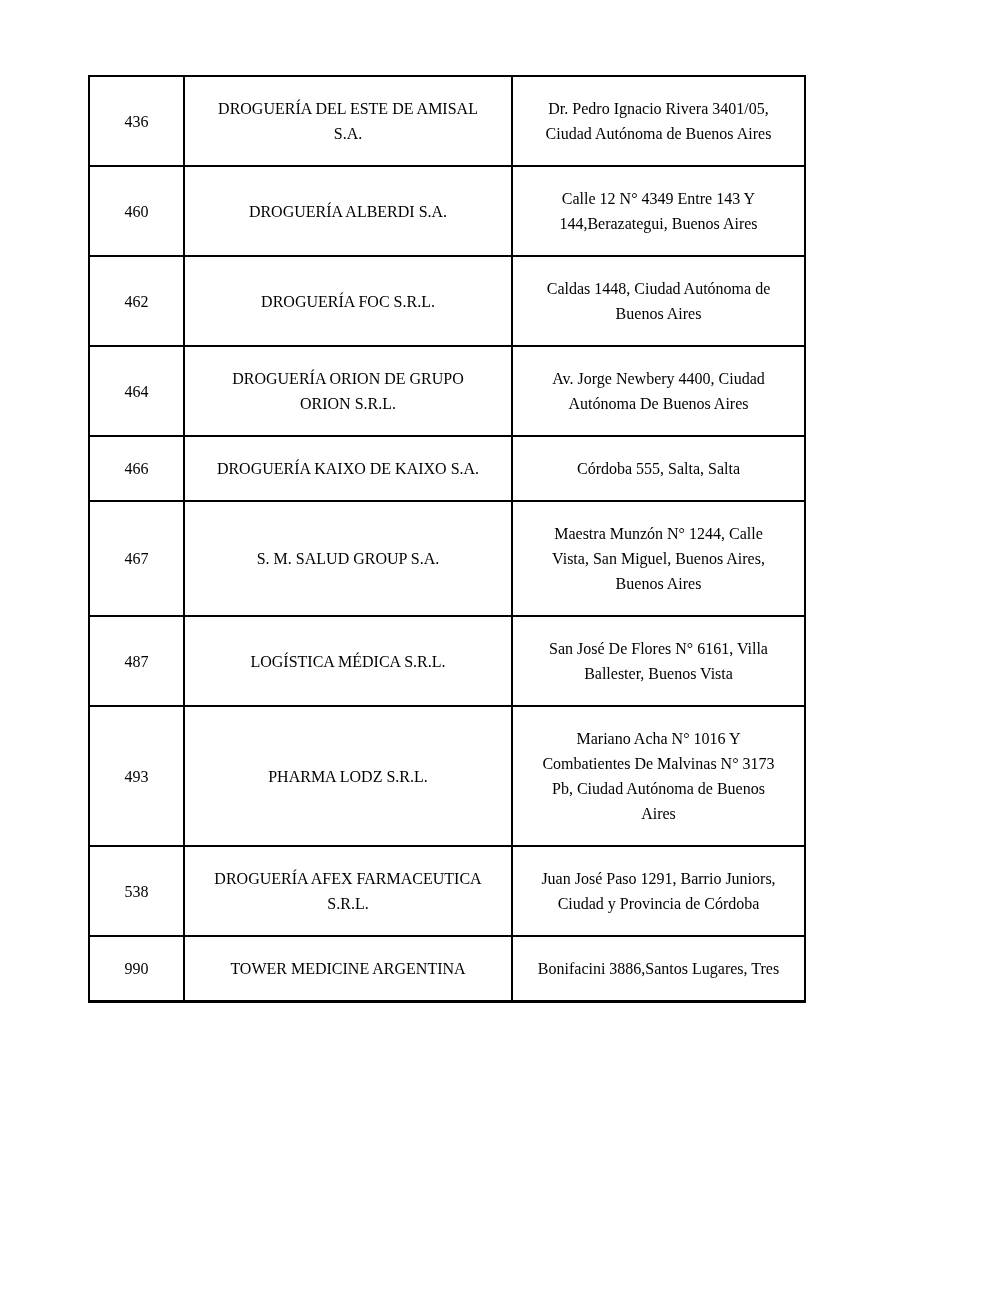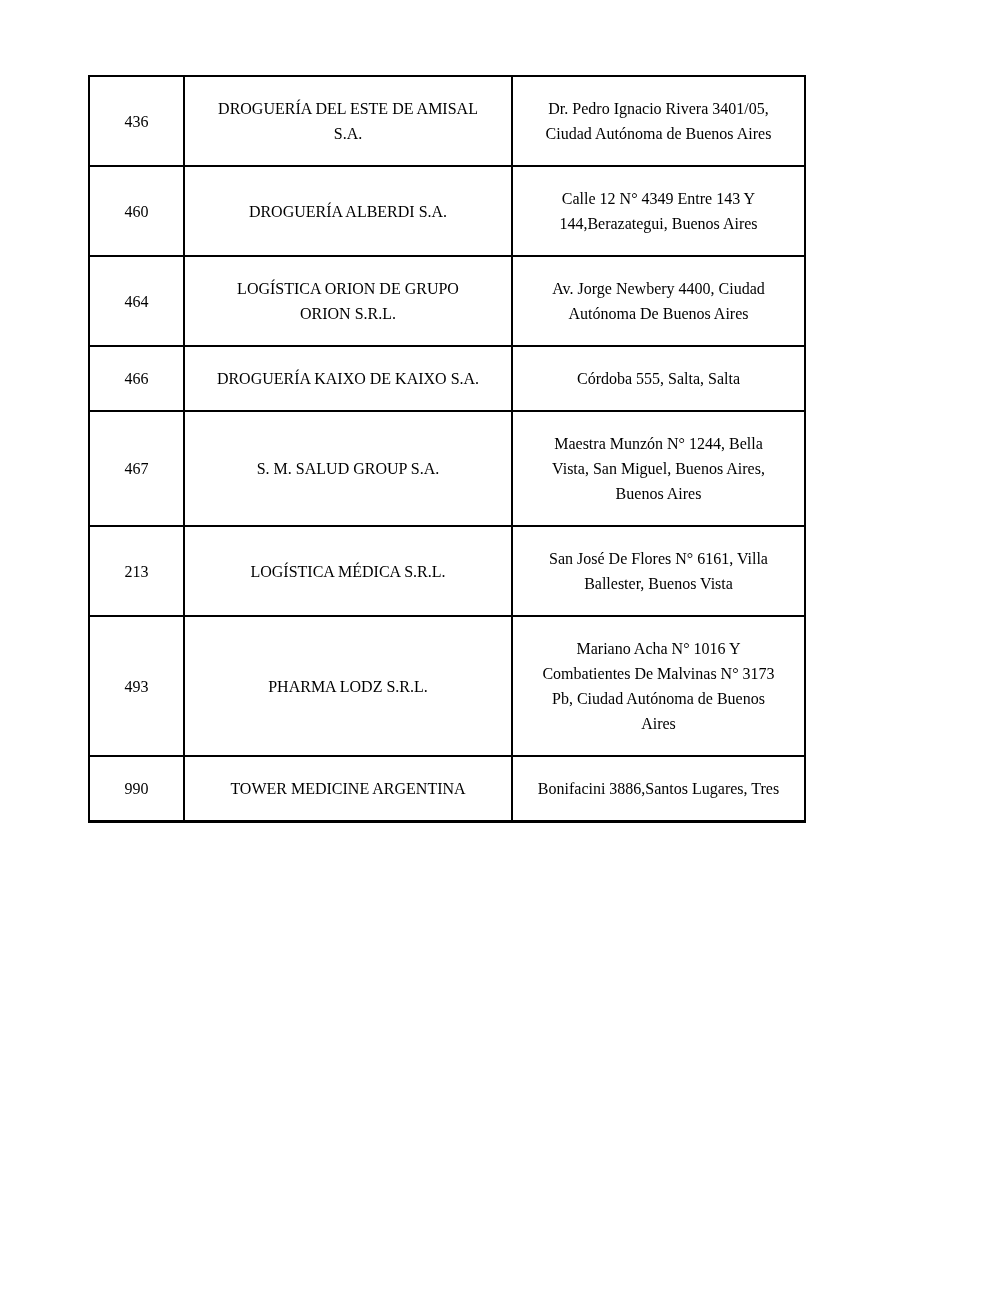--- a/index.html
+++ b/index.html
@@ -63,52 +63,65 @@
           <td>Dr. Pedro Ignacio Rivera 3401/05,
 Ciudad Autónoma de Buenos Aires</td>
         </tr>
         <tr>
           <td>460</td>
           <td>DROGUERÍA ALBERDI S.A.</td>
           <td>Calle 12 N° 4349 Entre 143 Y
 144,Berazategui, Buenos Aires</td>
         </tr>
         <tr>
+          <td>462</td>
+          <td>DROGUERÍA FOC S.R.L.</td>
+          <td>Caldas 1448, Ciudad Autónoma de
+Buenos Aires</td>
+        </tr>
+        <tr>
           <td>464</td>
-          <td>LOGÍSTICA ORION DE GRUPO
+          <td>DROGUERÍA ORION DE GRUPO
 ORION S.R.L.</td>
           <td>Av. Jorge Newbery 4400, Ciudad
 Autónoma De Buenos Aires</td>
         </tr>
         <tr>
           <td>466</td>
           <td>DROGUERÍA KAIXO DE KAIXO S.A.</td>
           <td>Córdoba 555, Salta, Salta</td>
         </tr>
         <tr>
           <td>467</td>
           <td>S. M. SALUD GROUP S.A.</td>
-          <td>Maestra Munzón N° 1244, Bella
+          <td>Maestra Munzón N° 1244, Calle
 Vista, San Miguel, Buenos Aires,
 Buenos Aires</td>
         </tr>
         <tr>
-          <td>213</td>
+          <td>487</td>
           <td>LOGÍSTICA MÉDICA S.R.L.</td>
           <td>San José De Flores N° 6161, Villa
 Ballester, Buenos Vista</td>
         </tr>
         <tr>
           <td>493</td>
           <td>PHARMA LODZ S.R.L.</td>
           <td>Mariano Acha N° 1016 Y
 Combatientes De Malvinas N° 3173
 Pb, Ciudad Autónoma de Buenos
 Aires</td>
         </tr>
         <tr>
+          <td>538</td>
+          <td>DROGUERÍA AFEX FARMACEUTICA
+S.R.L.</td>
+          <td>Juan José Paso 1291, Barrio Juniors,
+Ciudad y Provincia de Córdoba</td>
+        </tr>
+        <tr>
           <td>990</td>
           <td>TOWER MEDICINE ARGENTINA</td>
           <td>Bonifacini 3886,Santos Lugares, Tres</td>
         </tr>
       </tbody>
   </table>
 </div>
 
 </body></html>

